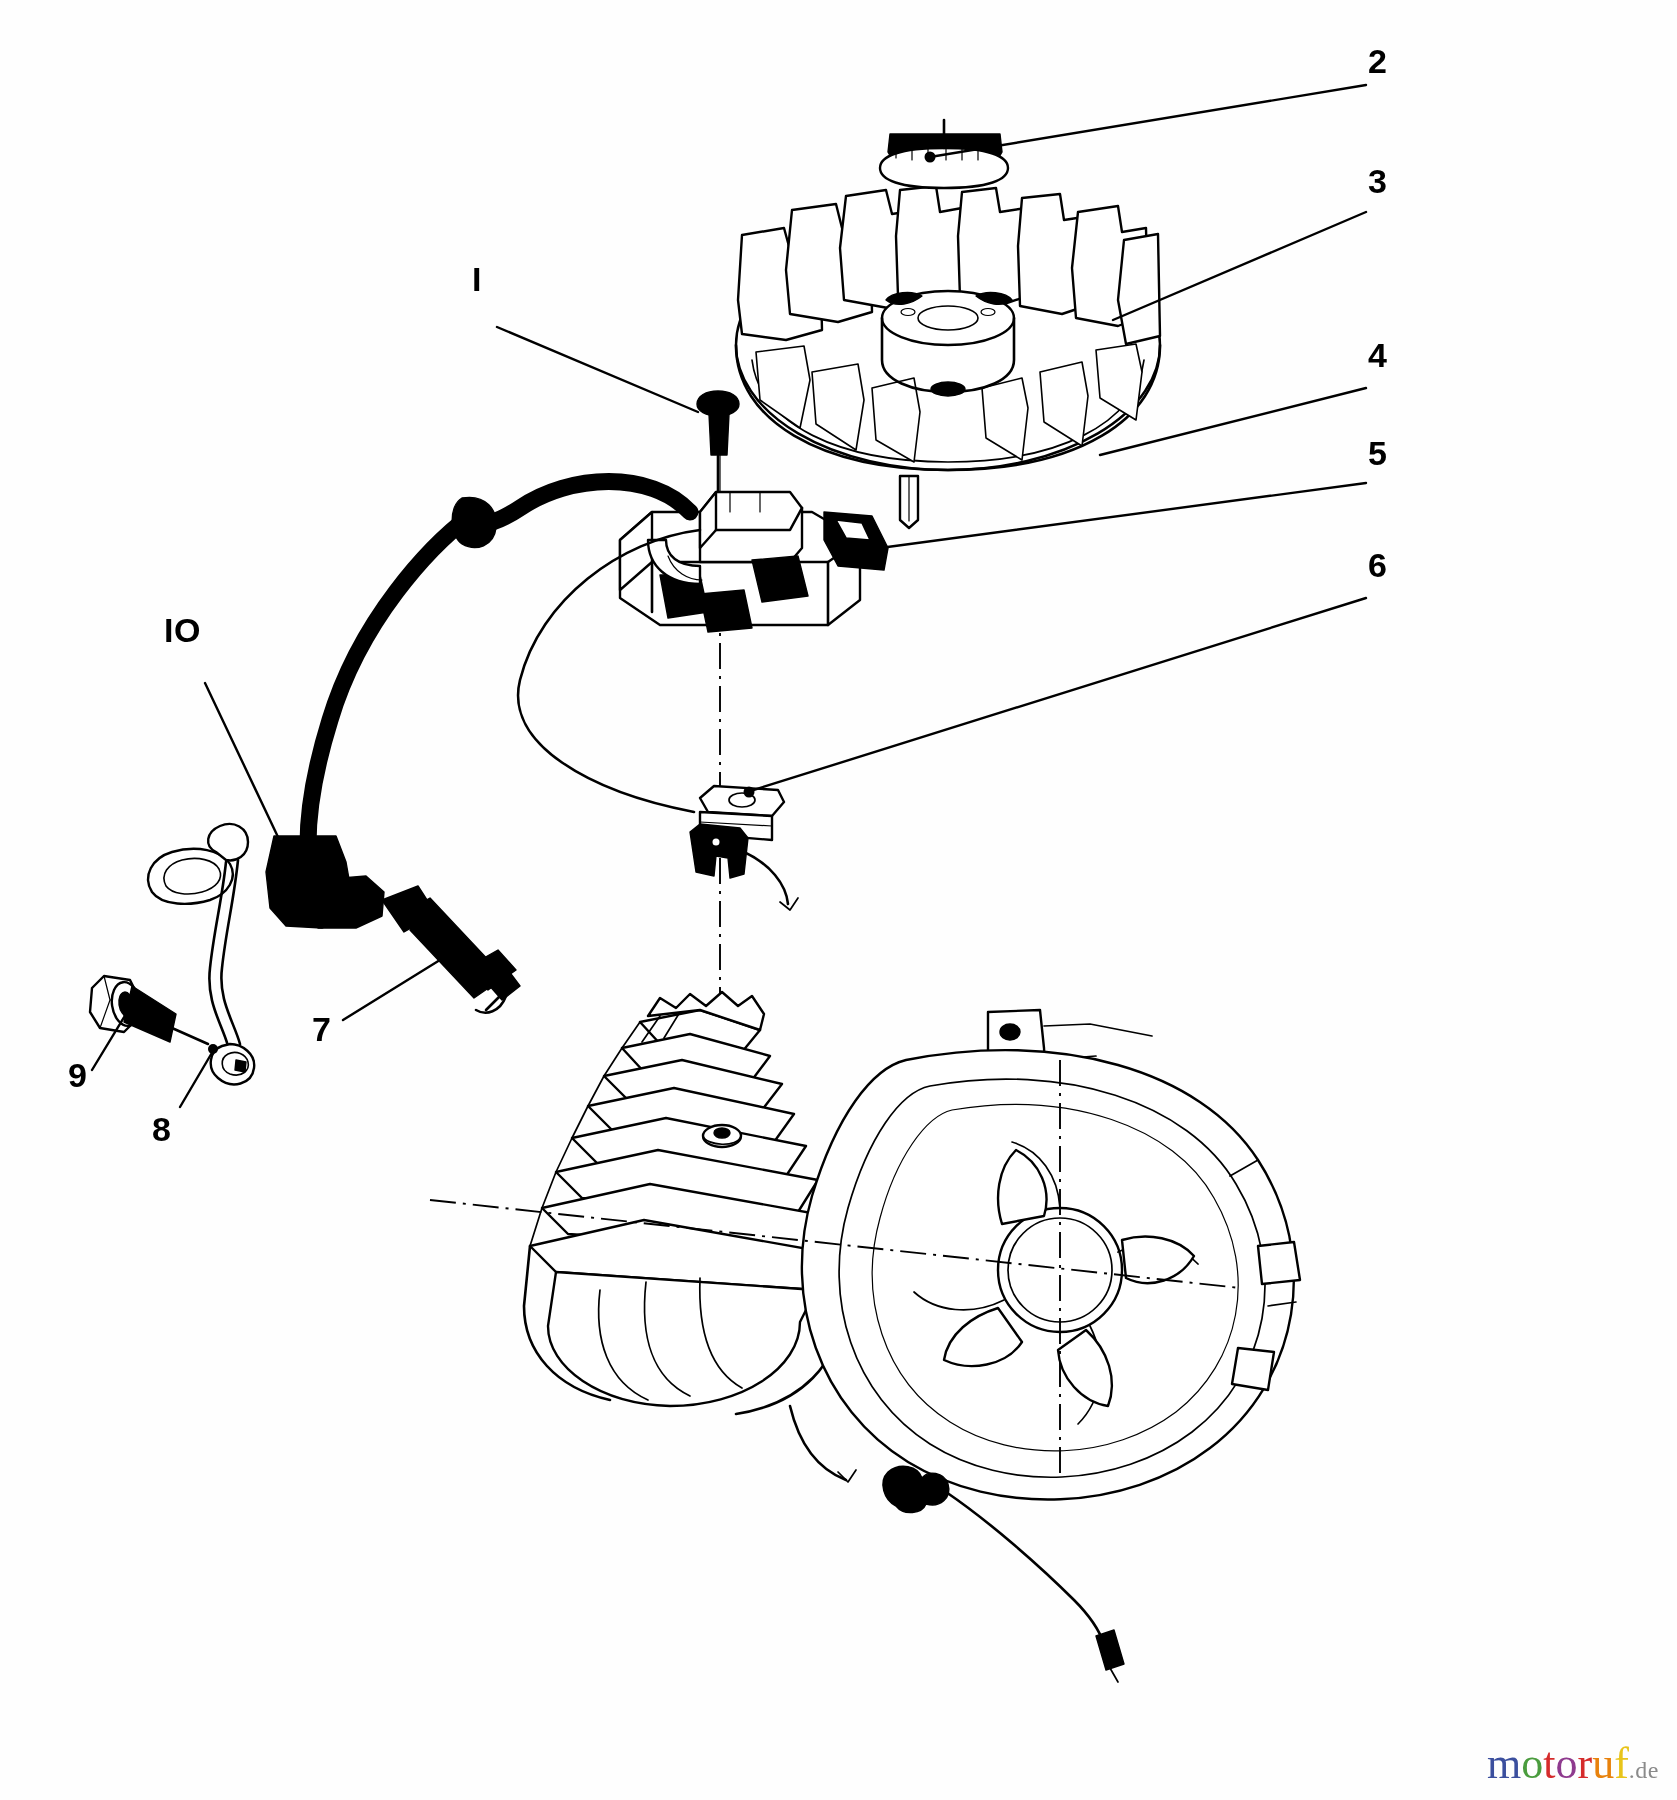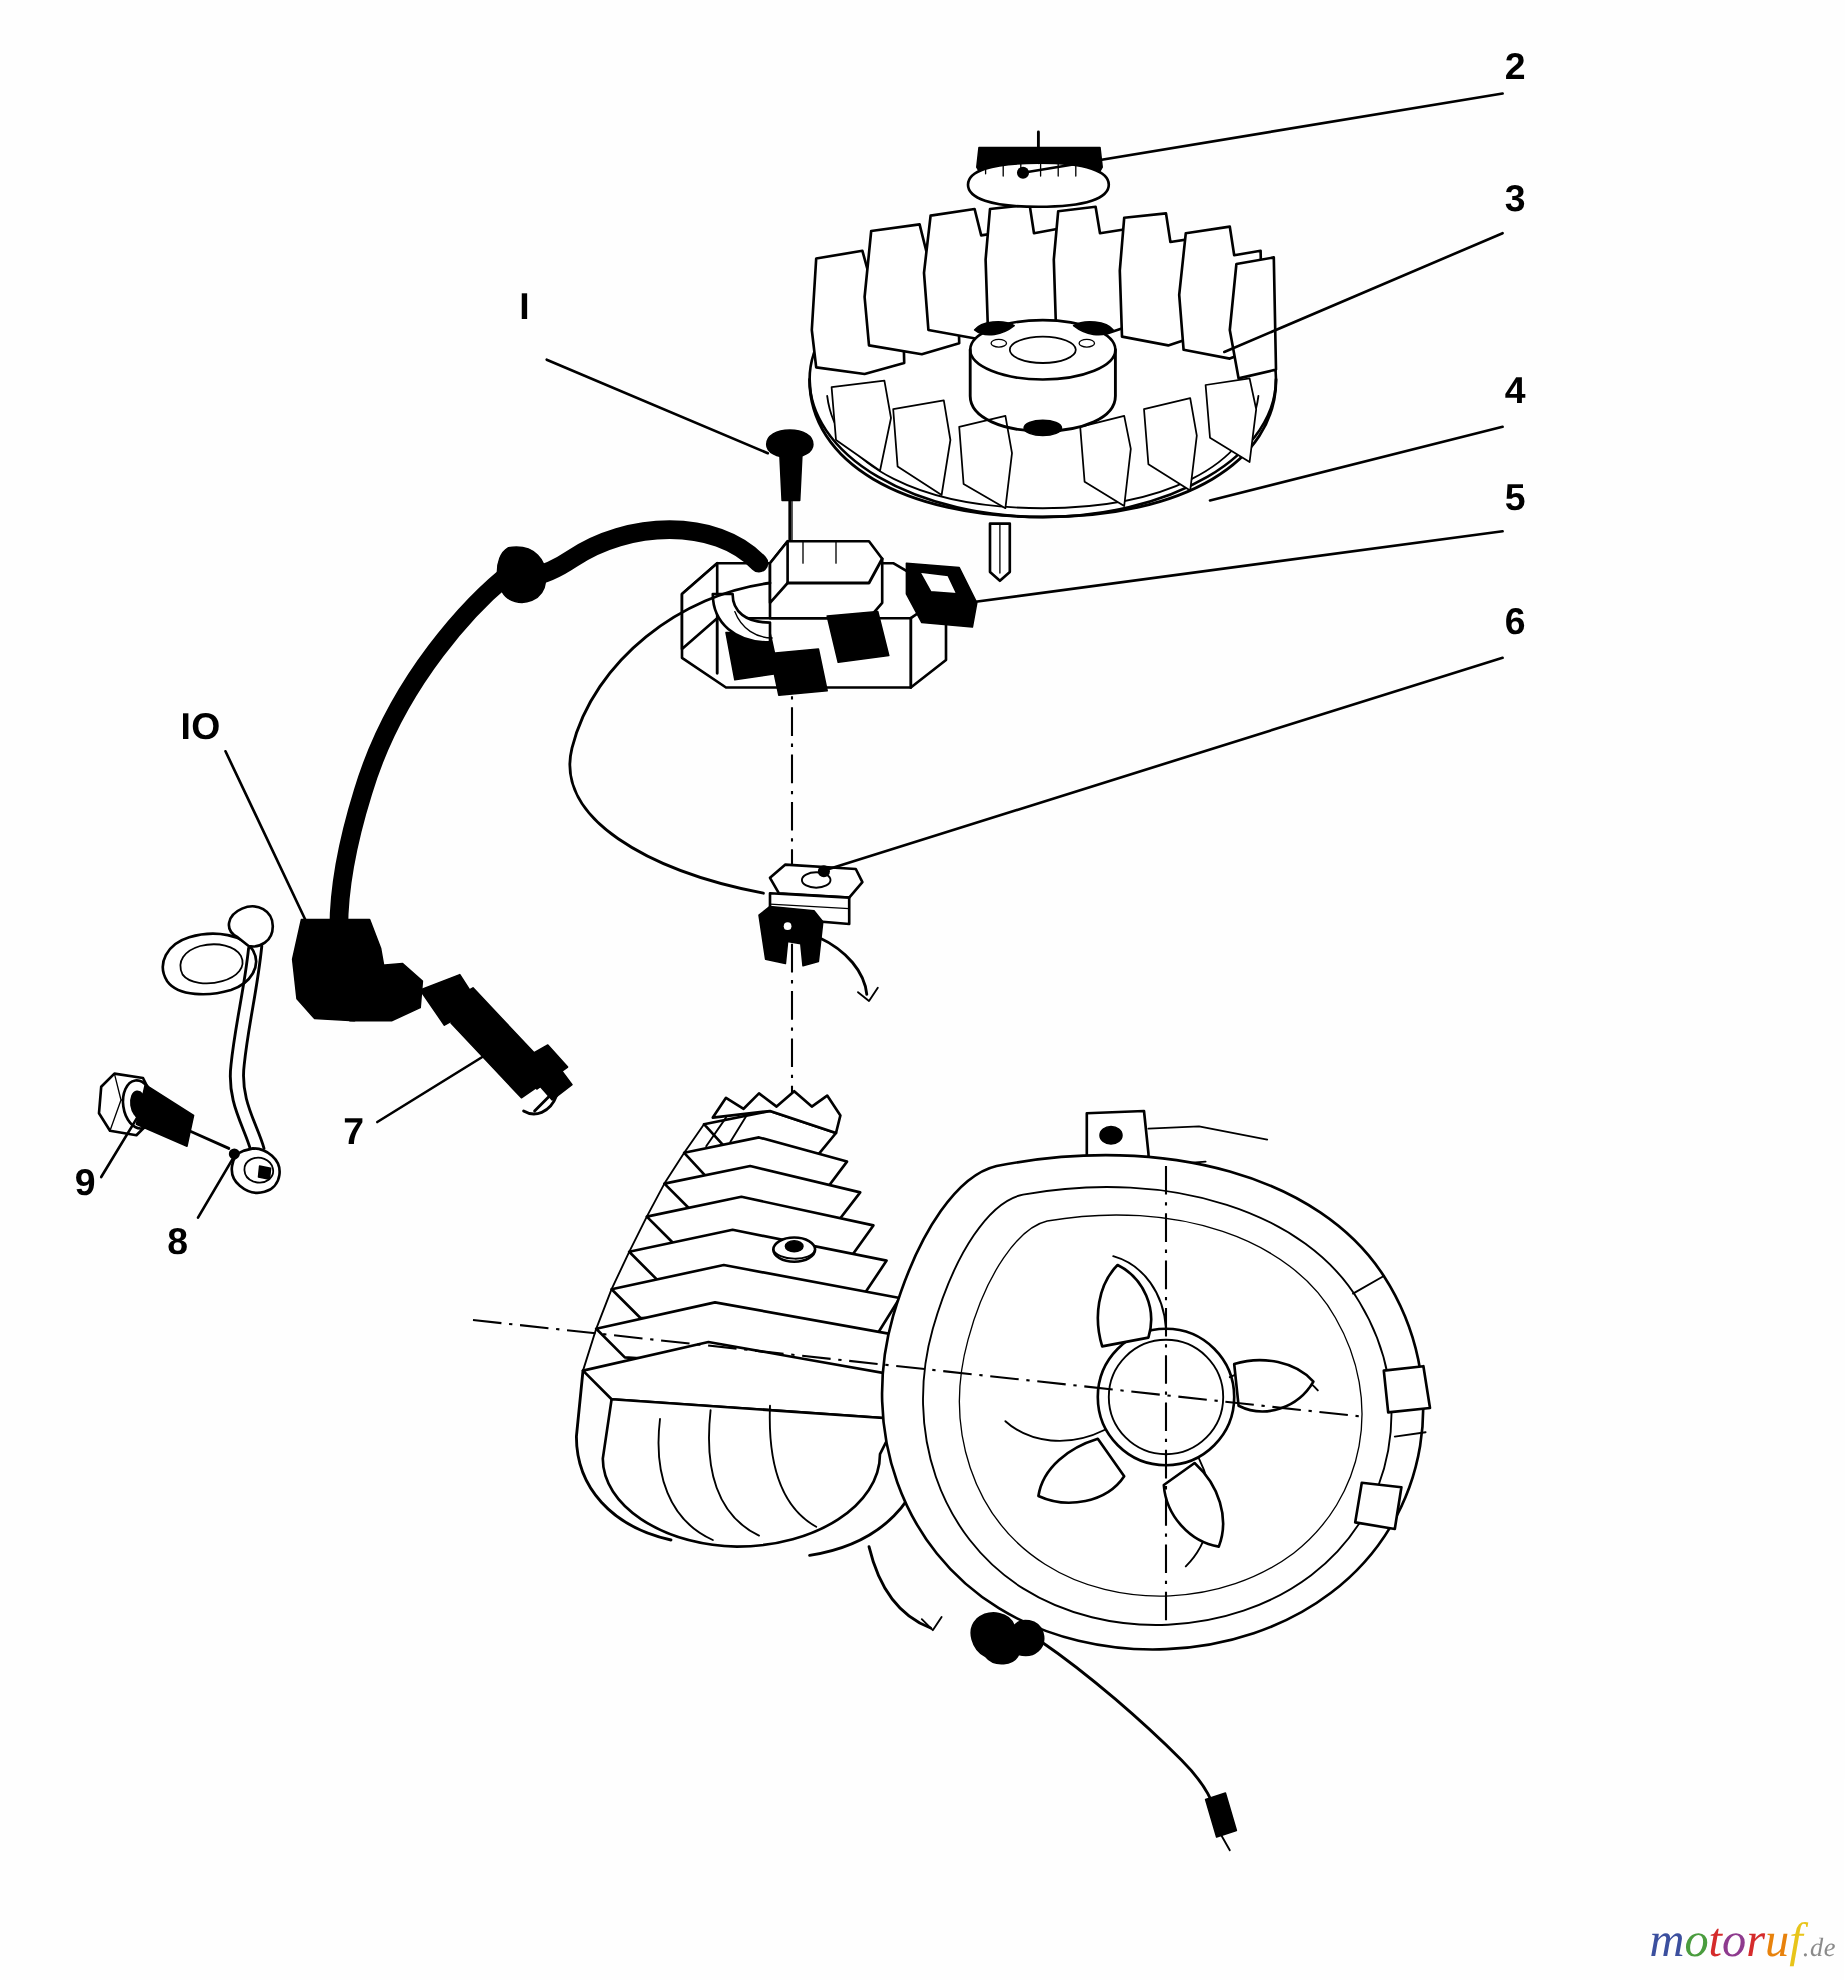--- a/index.html
+++ b/index.html
@@ -30,28 +30,27 @@
     font-weight: bold;
     font-size: 34px;
     color: #000000;
     letter-spacing: 0.5px;
     line-height: 1;
     white-space: nowrap;
     user-select: none;
   }
   .watermark {
     position: absolute;
-    right: 8px;
+    right: 18px;
     bottom: 14px;
     font-family: "Liberation Serif", serif;
     font-size: 44px;
     line-height: 1;
     white-space: nowrap;
     user-select: none;
-    font-style: italic;
   }
   .watermark .wm-dom {
     font-size: 24px;
     color: #8a8a8a;
     vertical-align: baseline;
     letter-spacing: 0.5px;
   }
 </style>
 </head>
 <body>
@@ -309,19 +308,19 @@
 
   <div class="callout-label" style="left:472px;  top:262px;">I</div>
   <div class="callout-label" style="left:1368px; top:44px;">2</div>
   <div class="callout-label" style="left:1368px; top:164px;">3</div>
   <div class="callout-label" style="left:1368px; top:338px;">4</div>
   <div class="callout-label" style="left:1368px; top:436px;">5</div>
   <div class="callout-label" style="left:1368px; top:548px;">6</div>
   <div class="callout-label" style="left:312px;  top:1012px;">7</div>
   <div class="callout-label" style="left:152px;  top:1112px;">8</div>
   <div class="callout-label" style="left:68px;   top:1058px;">9</div>
-  <div class="callout-label" style="left:164px;  top:644px;">IO</div>
+  <div class="callout-label" style="left:164px;  top:613px;">IO</div>
 
   <div class="watermark">
     <span id="wm-word"><span style="color: rgb(59, 79, 158);">m</span><span style="color: rgb(74, 156, 62);">o</span><span style="color: rgb(213, 43, 43);">t</span><span style="color: rgb(142, 58, 142);">o</span><span style="color: rgb(213, 43, 43);">r</span><span style="color: rgb(232, 130, 12);">u</span><span style="color: rgb(232, 196, 26);">f</span></span><span class="wm-dom">.de</span>
   </div>
 
 </div>
 
 </body></html>

